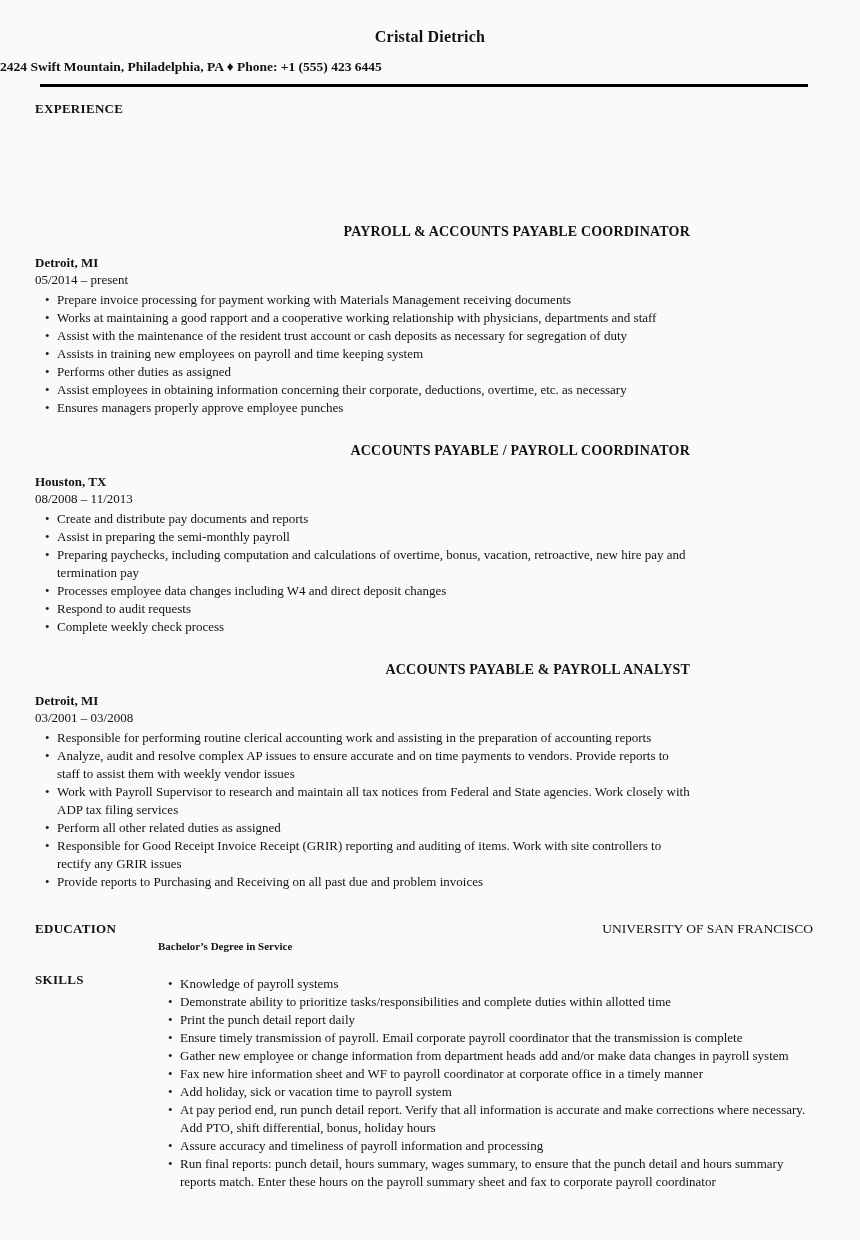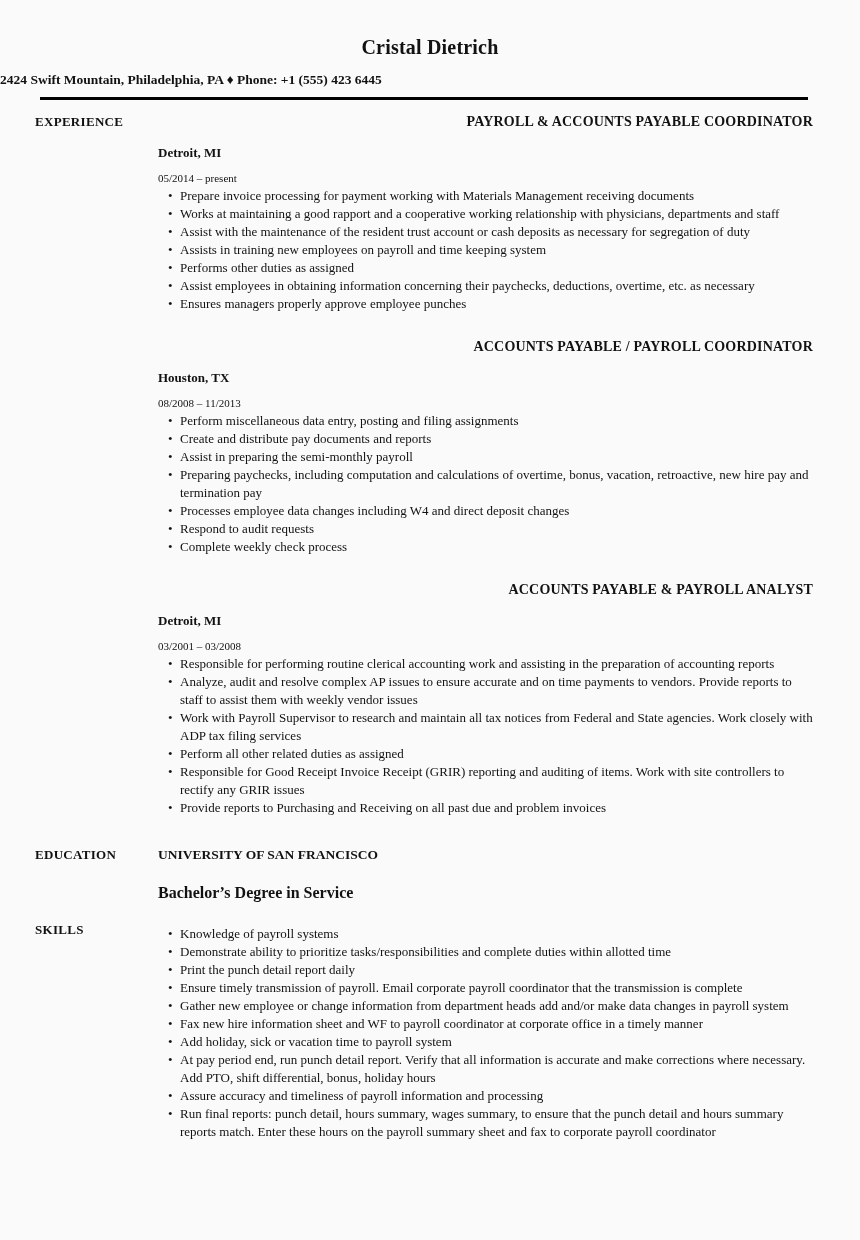--- a/index.html
+++ b/index.html
@@ -8,39 +8,39 @@
     height: 1240px;
     background: #fafafa;
     color: #121212;
     font-family: "Liberation Serif", serif;
     overflow: hidden;
   }
   .page { padding-top: 24px; }
 
   .name {
     text-align: center;
-    font-size: 20px;
+    font-size: 16px;
     font-weight: bold;
-    margin: 12px;
+    margin: 4px;
     letter-spacing: 0.2px;
   }
   .contact {
     text-align: left;
     font-size: 13.5px;
     font-weight: bold;
     margin: 13px 0 0 0;
   }
   .rule {
     border: none;
     border-top: 3px solid #000;
     margin: 9px 52px 0 40px;
   }
 
   .sec { display: flex; padding-left: 35px; }
-  .sec-experience { margin-top: 14px; }
+  .sec-experience { margin-top: 14px; flex-direction: column; }
   .sec-education  { margin-top: 30px; }
   .sec-skills     { margin-top: 20px; }
 
   .sec-label {
     flex: 0 0 123px;
     width: 123px;
     font-size: 13px;
     font-weight: bold;
     letter-spacing: 0.3px;
   }
@@ -48,40 +48,40 @@
 
   .job + .job { margin-top: 26px; }
   .job-title {
     font-size: 14px;
     font-weight: bold;
     margin: 0;
     letter-spacing: 0.2px;
     text-align: right;
   }
   .job-location { font-size: 13px; font-weight: bold; margin-top: 15px; }
-  .job-dates    { font-size: 11px; margin-top: 11px; }
+  .job-dates    { font-size: 13px; margin-top: 1px; }
 
   ul.bullets {
     margin: 3px 0 0 0;
     padding: 0 0 0 22px;
     list-style: none;
   }
   ul.bullets li {
     font-size: 13px;
     line-height: 18px;
     position: relative;
   }
   ul.bullets li::before {
     content: "\2022";
     position: absolute;
     left: -12px;
   }
 
-  .school { font-size: 13.5px; font-weight: bold; }
-  .degree { font-size: 16px; font-weight: bold; margin-top: 21px; }
+  .school { font-size: 13.5px; font-weight: normal; text-align: right; }
+  .degree { font-size: 11px; font-weight: bold; margin-top: 3px; }
 </style>
 </head>
 <body>
 
 <div class="page">
 
   <header>
     <h1 class="name">Cristal Dietrich</h1>
     <p class="contact">2424 Swift Mountain, Philadelphia, PA ♦ Phone: +1 (555) 423 6445</p>
   </header>
@@ -95,31 +95,30 @@
       <article class="job">
         <h2 class="job-title">PAYROLL &amp; ACCOUNTS PAYABLE COORDINATOR</h2>
         <div class="job-location">Detroit, MI</div>
         <div class="job-dates">05/2014 – present</div>
         <ul class="bullets">
             <li>Prepare invoice processing for payment working with Materials Management receiving documents</li>
             <li>Works at maintaining a good rapport and a cooperative working relationship with physicians, departments and staff</li>
             <li>Assist with the maintenance of the resident trust account or cash deposits as necessary for segregation of duty</li>
             <li>Assists in training new employees on payroll and time keeping system</li>
             <li>Performs other duties as assigned</li>
-            <li>Assist employees in obtaining information concerning their paychecks, deductions, overtime, etc. as necessary</li>
+            <li>Assist employees in obtaining information concerning their corporate, deductions, overtime, etc. as necessary</li>
             <li>Ensures managers properly approve employee punches</li>
           </ul>
       </article>
 
       <article class="job">
         <h2 class="job-title">ACCOUNTS PAYABLE / PAYROLL COORDINATOR</h2>
         <div class="job-location">Houston, TX</div>
         <div class="job-dates">08/2008 – 11/2013</div>
         <ul class="bullets">
-            <li>Perform miscellaneous data entry, posting and filing assignments</li>
             <li>Create and distribute pay documents and reports</li>
             <li>Assist in preparing the semi-monthly payroll</li>
             <li>Preparing paychecks, including computation and calculations of overtime, bonus, vacation, retroactive, new hire pay and termination pay</li>
             <li>Processes employee data changes including W4 and direct deposit changes</li>
             <li>Respond to audit requests</li>
             <li>Complete weekly check process</li>
           </ul>
       </article>
 
       <article class="job">

